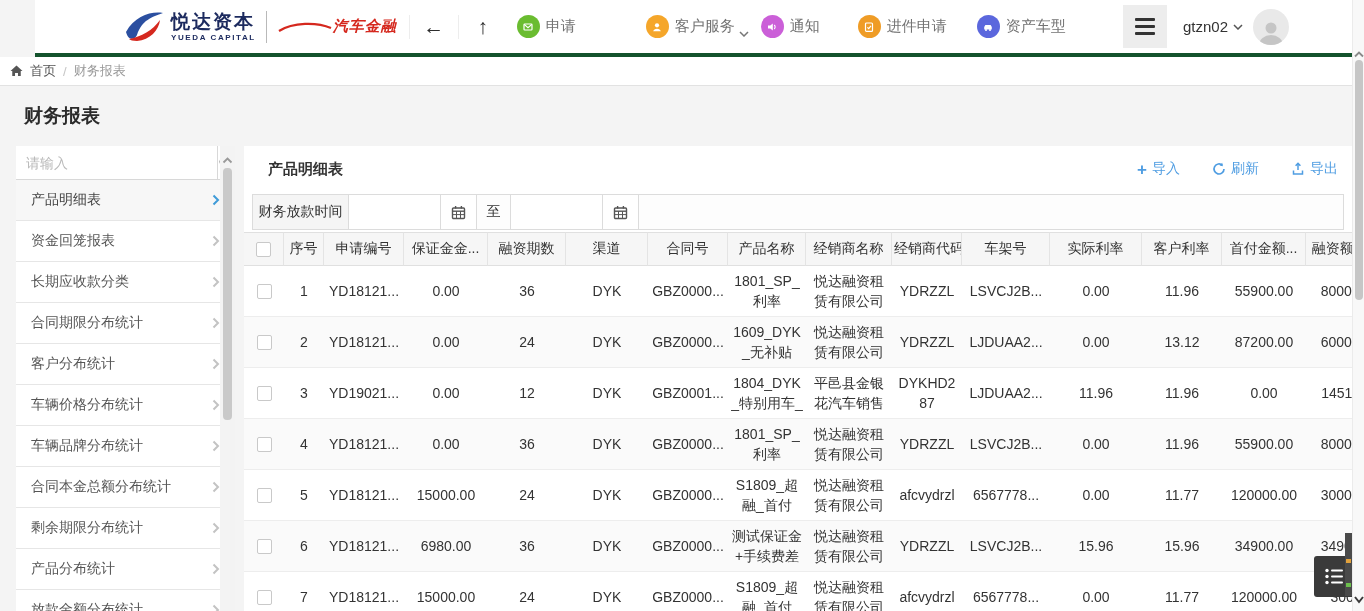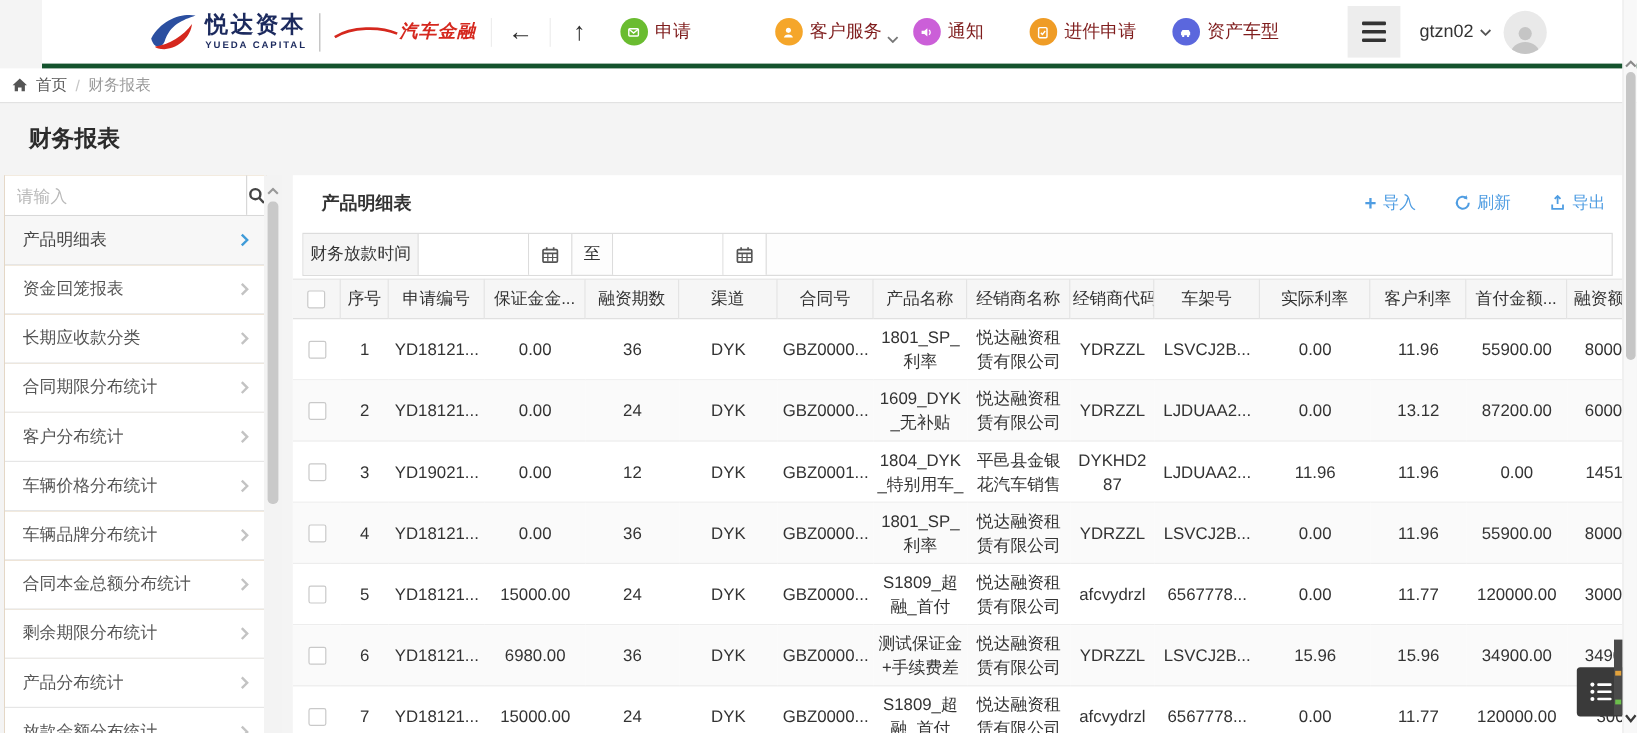--- a/index.html
+++ b/index.html
@@ -13,21 +13,21 @@
   .brand-txt { margin-left:6px; line-height:1; }
   .brand-cn { font-size:19px; font-weight:bold; color:#1c2a5e; letter-spacing:2px; }
   .brand-en { font-size:8px; font-weight:bold; color:#1c2a5e; letter-spacing:1.6px; margin-top:3px; }
   .brand-div { width:1px; height:32px; background:#b9b9b9; margin:0 10px; align-self:center; }
   .subbrand { display:flex; flex-direction:row; align-items:center; justify-content:center; }
   .subbrand-txt { font-size:15px; font-weight:bold; font-style:italic; color:#d5281e; letter-spacing:1px; }
   .nav-arrow { width:49px; border-left:1px solid #ededed; display:flex; align-items:center;
                justify-content:center; font-size:21px; font-weight:bold; color:#2d2d2d; cursor:pointer; }
   .nav-arrow:last-of-type { border-right:1px solid #ededed; }
   .tabs { display:flex; align-items:stretch; }
-  .tab { display:flex; align-items:center; gap:6px; font-size:15px; color:#7f1d1d; position:relative; cursor:pointer; }
+  .tab { display:flex; align-items:center; gap:6px; font-size:15px; color:#737373; position:relative; cursor:pointer; }
   .tab.active { background:#1b8fd8; color:#fff; padding:0 34px 0 16px; }
   .tab .caret { position:absolute; top:11px; right:9px; }
   .ic { width:23px; height:23px; border-radius:50%; display:flex; align-items:center; justify-content:center; flex:none; }
   .nav-right { margin-left:auto; display:flex; align-items:center; padding-right:110px; }
   .burger { width:44px; height:43px; background:#ededed; display:flex; flex-direction:column;
             justify-content:center; align-items:center; gap:4px; margin-right:16px; cursor:pointer; }
   .burger i { display:block; width:20px; height:3px; background:#333; border-radius:1px; }
   .uname { font-size:15px; color:#333; margin-right:5px; cursor:pointer; }
   .avatar { width:36px; height:36px; border-radius:50%; background:#e9e9e9; margin-left:10px;
             display:flex; align-items:flex-end; justify-content:center; overflow:hidden; cursor:pointer; }
@@ -38,21 +38,21 @@
                 padding-left:10px; font-size:13px; color:#555; }
   .bc-sep { color:#c5c5c5; }
   .bc-cur { color:#999; }
 
   
   .page-title-bar { position:absolute; top:86px; left:0; right:0; height:60px; display:flex;
                     align-items:center; padding-left:24px; }
   .page-title-bar h1 { font-size:19px; font-weight:bold; color:#2b2b2b; }
 
   
-  .sidebar { position:absolute; left:4px; top:146px; bottom:0; width:218px; background:#a16207; overflow:hidden; }
+  .sidebar { position:absolute; left:16px; top:146px; bottom:0; width:218px; background:#a3a3a3; overflow:hidden; }
   .search { height:34px; border-bottom:1px solid #d8d8d8; display:flex; background:#fff; }
   .search input { flex:1; border:0; outline:none; padding:0 10px; font-size:14px; color:#333;
                   font-family:"Liberation Sans", sans-serif; }
   .search input::placeholder { color:#b9b9b9; }
   .search-btn { width:42px; border-left:1px solid #d8d8d8; display:flex; align-items:center;
                 justify-content:center; cursor:pointer; background:#fff; }
   .side-item { height:41px; border-bottom:1px solid #e6e6e6; display:flex; align-items:center;
                padding:0 14px 0 15px; font-size:14px; color:#555; background:#fff; cursor:pointer; }
   .side-item .lbl { flex:1; white-space:nowrap; overflow:hidden; }
   .side-item .chev { color:#c3c3c3; display:flex; }

